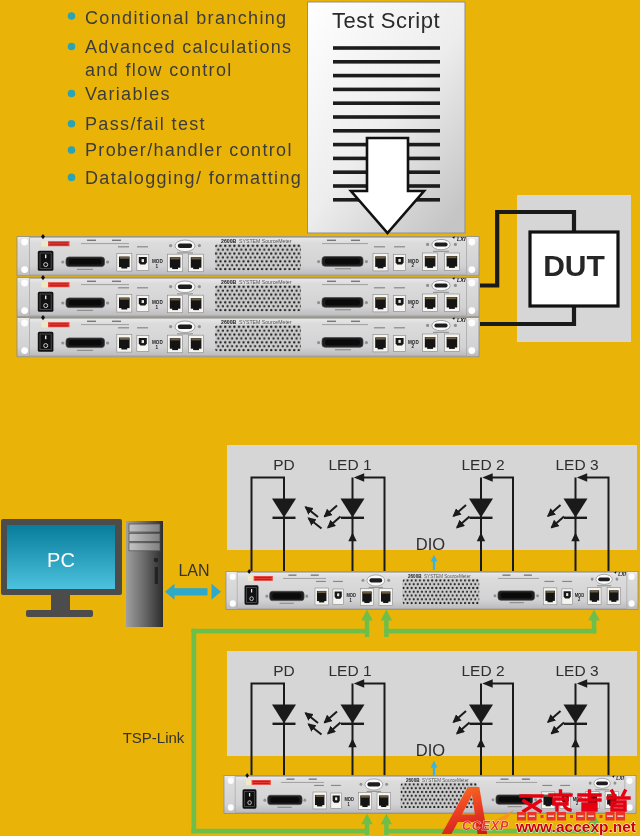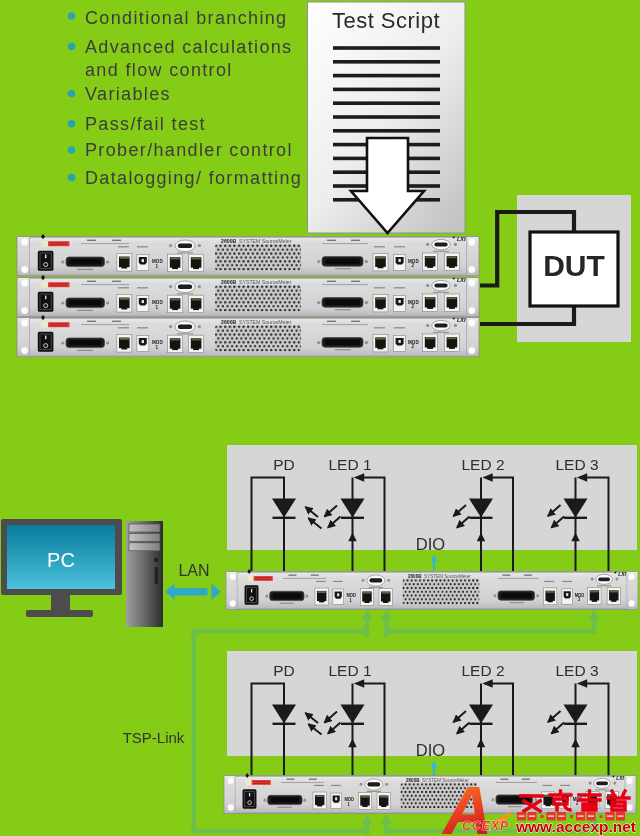--- a/index.html
+++ b/index.html
@@ -1,16 +1,16 @@
 <!DOCTYPE html>
 <html><head>
 <meta charset="utf-8">
 <style>
 html,body{margin:0;padding:0}
-#page{position:relative;width:640px;height:836px;background:#84cc16;font-family:"Liberation Sans",sans-serif;overflow:hidden}
+#page{position:relative;width:640px;height:836px;background:#eab308;font-family:"Liberation Sans",sans-serif;overflow:hidden}
 .abs{position:absolute}
 svg{overflow:visible;display:block}
 </style>
 </head>
 <body>
 <div id="page">
 
 <svg class="abs" width="0" height="0" style="position:absolute">
 <defs>
 <linearGradient id="faceg" x1="0" y1="0" x2="0" y2="1">

